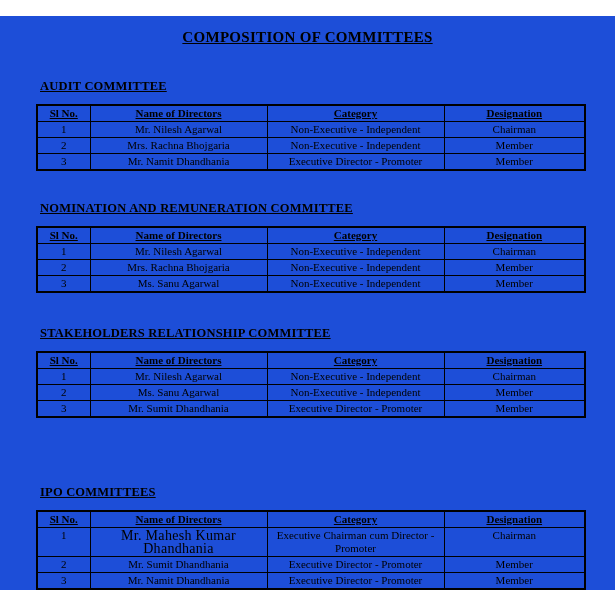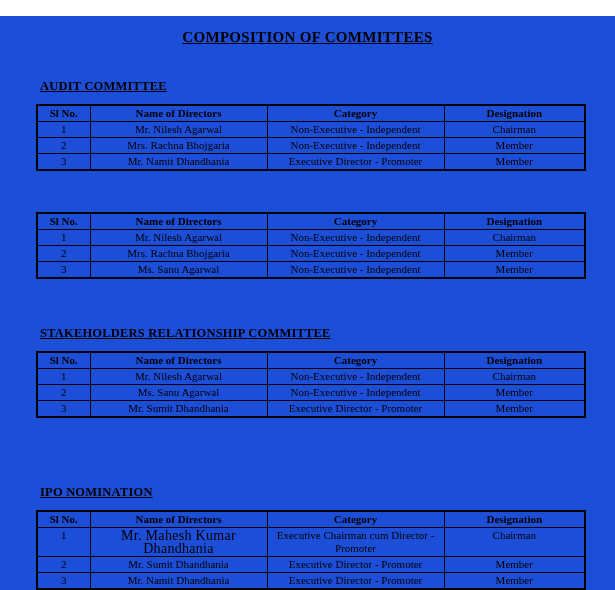--- a/index.html
+++ b/index.html
@@ -53,20 +53,21 @@
     border: 1px solid #000000;
     text-align: center;
     font-size: 11px;
     line-height: 13px;
     padding: 1px 2px;
     vertical-align: middle;
     overflow: hidden;
   }
   .committee th {
     font-weight: bold;
+    text-decoration: underline;
   }
   .col-sl   { width: 53px; }
   .col-name { width: 177px; }
   .col-cat  { width: 177px; }
   .col-des  { width: 141px; }
   tr.tall td { vertical-align: top; }
   td.lg { font-size: 14px; letter-spacing: 0.3px; }
 </style>
 </head>
 <body>
@@ -111,20 +112,21 @@
           <td>3</td>
           <td>Mr. Namit Dhandhania</td>
           <td>Executive Director - Promoter</td>
           <td>Member</td>
         </tr>
       </tbody>
     </table>
   </div>
 
   <div class="section s2">
+    <h2 class="heading">NOMINATION AND REMUNERATION COMMITTEE</h2>
     <table class="committee">
       <colgroup>
           <col class="col-sl">
           <col class="col-name">
           <col class="col-cat">
           <col class="col-des">
         </colgroup>
       <thead>
         <tr>
           <th>Sl No.</th>
@@ -190,21 +192,21 @@
           <td>3</td>
           <td>Mr. Sumit Dhandhania</td>
           <td>Executive Director - Promoter</td>
           <td>Member</td>
         </tr>
       </tbody>
     </table>
   </div>
 
   <div class="section s4">
-    <h2 class="heading">IPO NOMINATION</h2>
+    <h2 class="heading">IPO COMMITTEES</h2>
     <table class="committee">
       <colgroup>
           <col class="col-sl">
           <col class="col-name">
           <col class="col-cat">
           <col class="col-des">
         </colgroup>
       <thead>
         <tr>
           <th>Sl No.</th>

